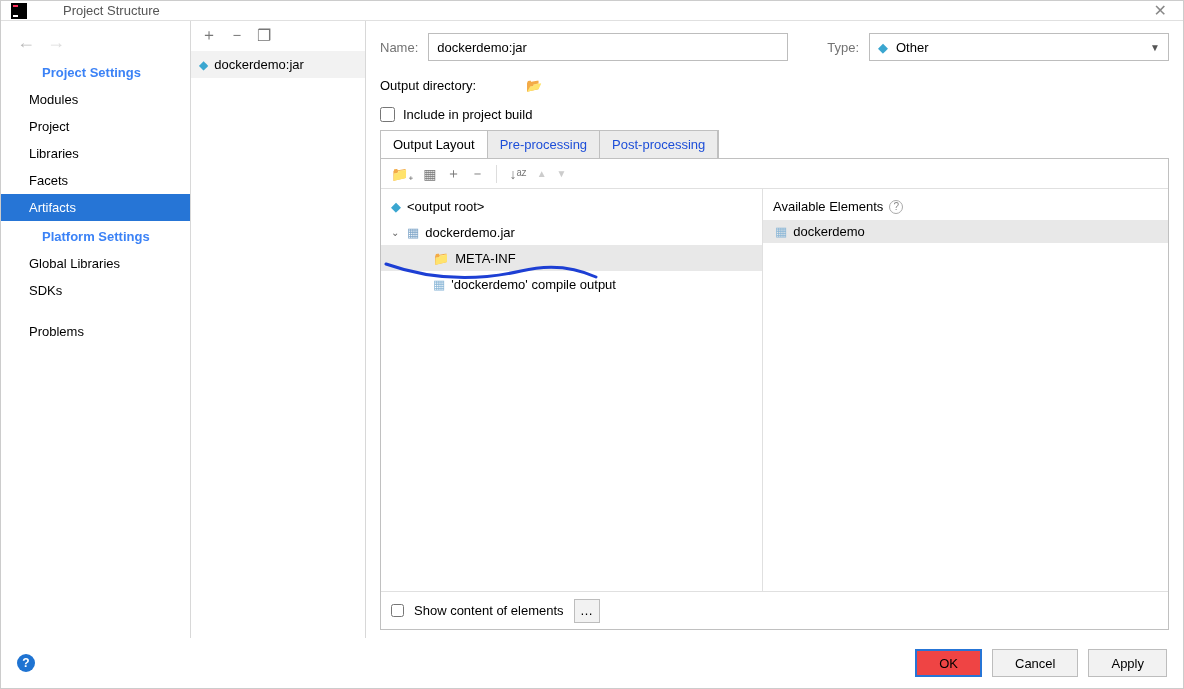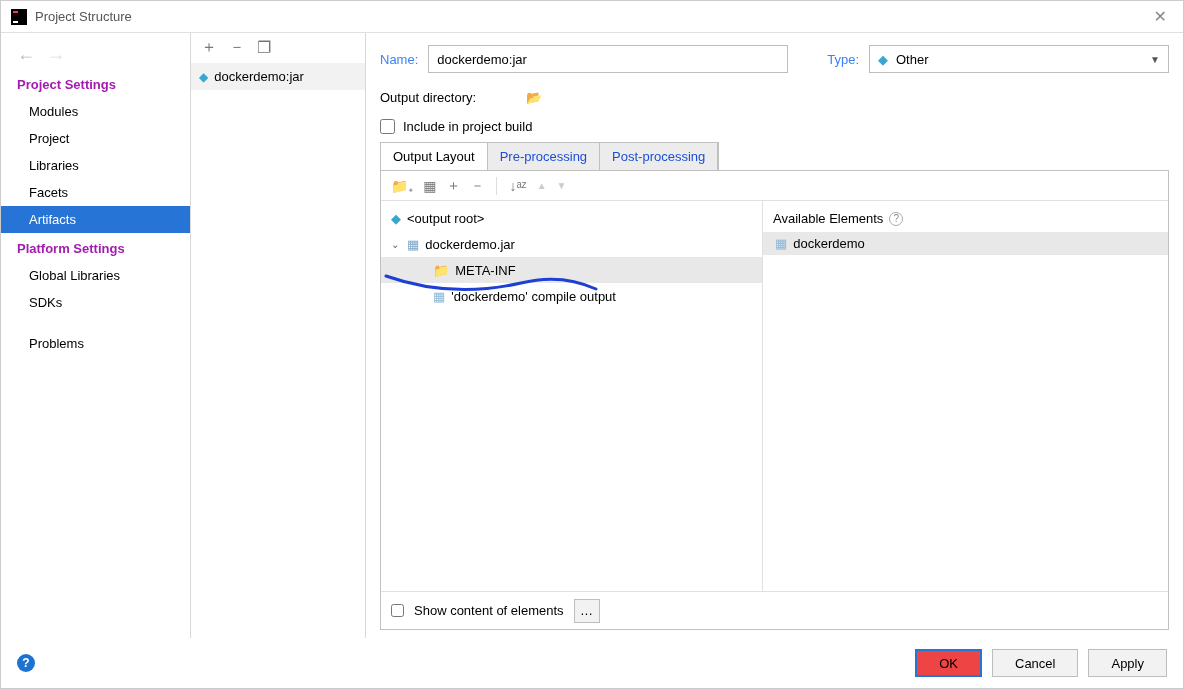--- a/index.html
+++ b/index.html
@@ -1,48 +1,48 @@
 <!DOCTYPE html>
 <html><head>
 <meta charset="utf-8">
 <style>
 * { box-sizing: border-box; margin: 0; padding: 0; font-family: "Segoe UI", Tahoma, sans-serif; font-size: 13px; }
 html, body { height: 100%; background: #fff; color: #000; }
 
 .window { width: 1184px; height: 689px; border: 1px solid #ccc; display: flex; flex-direction: column; background: #fff; }
 
 
-.titlebar { height: 32px; display: flex; align-items: center; padding: 0 10px; border-bottom: 1px solid #e0e0e0; }
+.titlebar { height: 20px; display: flex; align-items: center; padding: 0 10px; border-bottom: 1px solid #e0e0e0; gap: 28px; }
 .titlebar .app-icon { width: 16px; height: 16px; margin-right: 8px; }
 .titlebar .title { color: #555; flex: 1; }
 .titlebar .close { color: #888; font-size: 16px; padding: 0 6px; cursor: pointer; }
 
 
 .body { flex: 1; display: flex; min-height: 0; }
 
 
 .sidebar { width: 190px; border-right: 1px solid #d8d8d8; display: flex; flex-direction: column; padding-top: 6px; }
 .sidebar .nav-row { height: 30px; display: flex; align-items: center; padding: 0 16px; gap: 12px; color: #bbb; }
 .sidebar .nav-row .arrow { font-size: 18px; }
-.sidebar .section-header { font-weight: bold; padding: 8px 16px 6px; color: #a21caf; }
+.sidebar .section-header { font-weight: bold; padding: 8px 16px 6px; color: #3b82f6; margin-left: 25px; }
 .sidebar .item { padding: 6px 12px 6px 28px; cursor: pointer; color: #000; }
 .sidebar .item.selected { background: #2675d6; color: #fff; }
 
 
 .midcol { width: 175px; border-right: 1px solid #d8d8d8; display: flex; flex-direction: column; }
 .midcol .toolbar { height: 30px; display: flex; align-items: center; gap: 12px; padding: 0 10px; color: #777; border-bottom: 1px solid transparent; }
 .midcol .toolbar .tbtn { font-size: 16px; cursor: pointer; }
 .midcol .list { flex: 1; }
 .midcol .list-item { padding: 6px 8px; display: flex; align-items: center; gap: 6px; background: #f2f2f2; cursor: pointer; }
 .midcol .list-item .icon-diamond { color: #3aa6d0; font-size: 12px; }
 
 
 .main { flex: 1; display: flex; flex-direction: column; padding: 12px 14px 0 14px; min-width: 0; }
 .form-row { display: flex; align-items: center; margin-bottom: 12px; gap: 10px; }
-.form-row label.lbl { color: #3b82f6; }
+.form-row label.lbl { color: #737373; }
 .form-row input[type=text] { height: 28px; border: 1px solid #bdbdbd; padding: 0 8px; background: #fff; }
 input.name-input { width: 360px; }
 .type-select { border: 1px solid #bdbdbd; height: 28px; display: flex; align-items: center; padding: 0 8px; gap: 8px; background: #fff; cursor: pointer; width: 300px; }
 .type-select .chev { margin-left: auto; color: #555; font-size: 10px; }
 .outdir-row { display: flex; align-items: center; gap: 22px; margin-bottom: 10px; }
 .outdir-input { flex: 1; height: 28px; border: 1px solid #bdbdbd; padding: 0 8px; display: flex; align-items: center; background: #fff; white-space: nowrap; overflow: hidden; }
 .outdir-browse { width: 24px; height: 24px; color: #aaa; cursor: pointer; display: flex; align-items: center; justify-content: center; }
 .chk-row { display: flex; align-items: center; gap: 8px; margin-bottom: 8px; }
 .chk-row input[type=checkbox] { width: 15px; height: 15px; }
 

